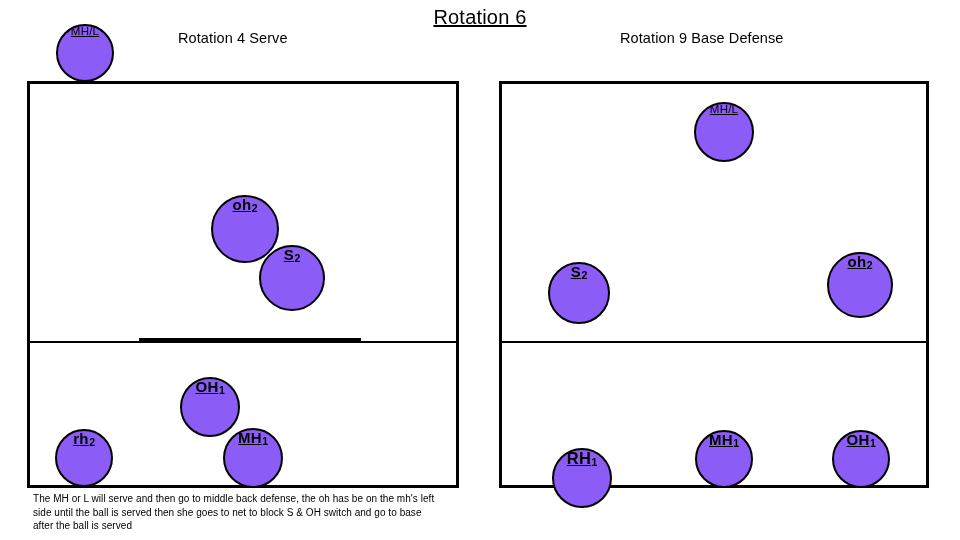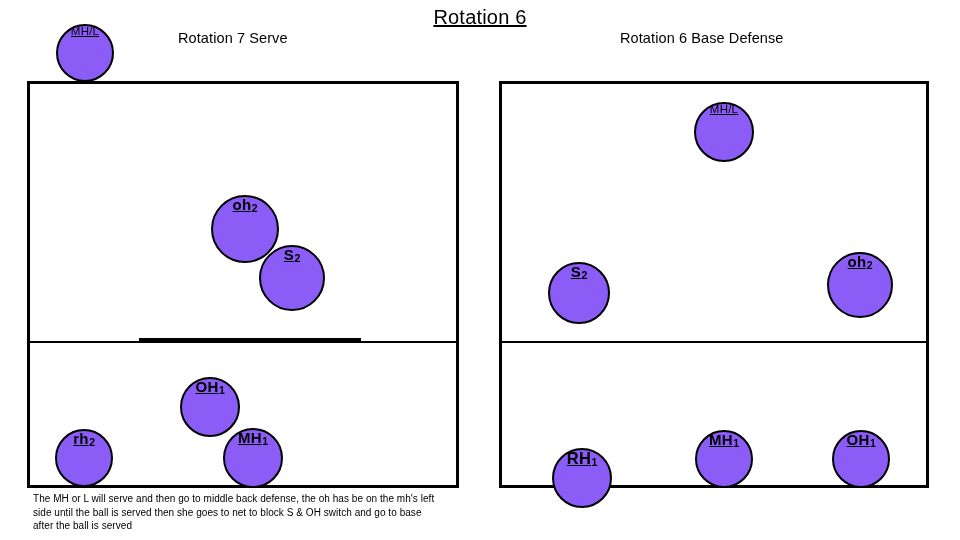--- a/index.html
+++ b/index.html
@@ -121,23 +121,23 @@
     letter-spacing: .05px;
   }
 </style>
 </head>
 <body>
 
 <div id="stage">
 
   <div class="main-title">Rotation 6</div>
 
-  <div class="panel-title left">Rotation 7 Serve</div>
+  <div class="panel-title left">Rotation 4 Serve</div>
 
-  <div class="panel-title right">Rotation 6 Base Defense</div>
+  <div class="panel-title right">Rotation 9 Base Defense</div>
 
   <div class="court left"></div>
   <div class="court right"></div>
 
   <div class="attack-line left"></div>
   <div class="attack-line right"></div>
   <div class="net-segment"></div>
 
   <div id="players-layer">
       <div class="player thin" style="left: 56px; top: 24px; width: 58px; height: 58px;">

